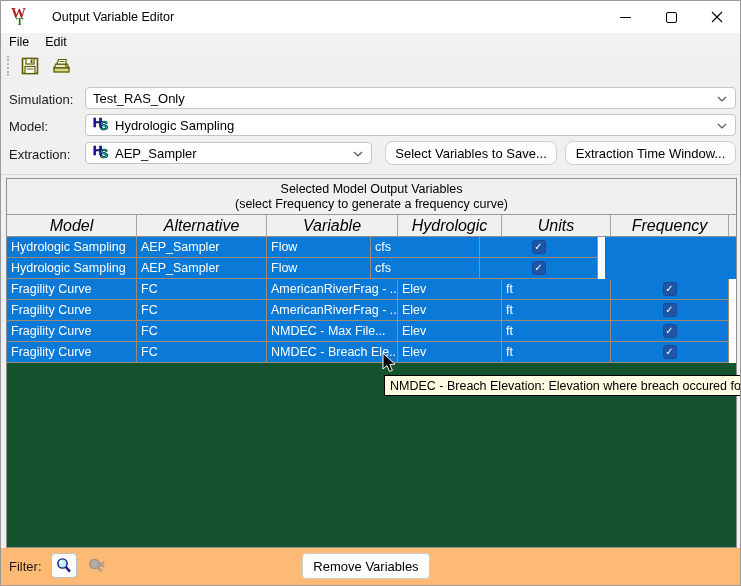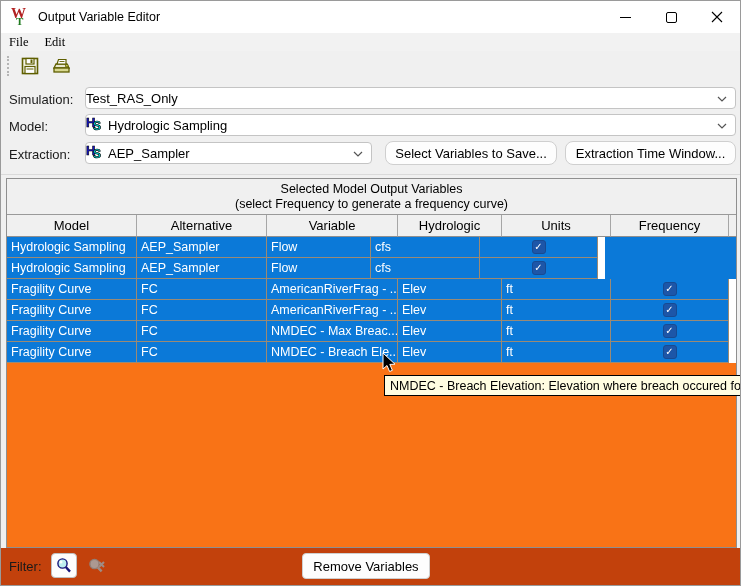--- a/index.html
+++ b/index.html
@@ -10,63 +10,63 @@
     position:relative; width:741px; height:586px; margin:0 auto;
     background:#f0f0f0; border:1px solid #9a9a9a; overflow:hidden;
     color:#1a1a1a;
   }
 
   
   .titlebar { position:absolute; left:0; top:0; width:100%; height:32px; background:#ffffff; display:flex; align-items:center; }
   .app-icon { width:18px; height:20px; margin-left:10px; position:relative; flex:0 0 auto; }
   .app-icon .w { position:absolute; left:0; top:-2px; font-family:"Liberation Serif",serif; font-weight:bold; font-size:15px; color:#b22222; }
   .app-icon .t { position:absolute; left:5px; top:8px; font-family:"Liberation Serif",serif; font-weight:bold; font-size:11px; color:#1f7a1f; }
-  .title-text { font-size:12.5px; margin-left:9px; color:#000; }
+  .title-text { font-size:12.5px; margin-left:23px; color:#000; }
   .win-controls { position:absolute; right:0; top:0; height:32px; display:flex; }
   .win-btn { width:46px; height:32px; display:flex; align-items:center; justify-content:center; }
   .win-btn svg { display:block; }
 
   
   .menubar { position:absolute; left:0; top:32px; width:100%; height:18px; background:#f2f2f2; display:flex; align-items:center; }
-  .menu-item { font-size:12.5px; padding:0 8px; color:#000;font-family:Liberation Serif, serif; }
+  .menu-item { font-size:12.5px; padding:0 8px; color:#000; }
 
   
   .toolbar { position:absolute; left:0; top:50px; width:100%; height:30px; background:#f0f0f0; display:flex; align-items:center; }
   .toolbar-grip { width:3px; height:20px; margin-left:6px; border-left:2px dotted #b5b5b5; }
   .tool-btn { width:22px; height:22px; margin-left:9px; display:flex; align-items:center; justify-content:center; }
 
   
   .form-label { position:absolute; left:8px; font-size:13px; color:#1a1a1a; }
   .combo {
     position:absolute; height:22px; background:#ffffff; border:1px solid #c4c4c4; border-radius:4px;
-    display:flex; align-items:center; font-size:13px; color:#000;
+    display:flex; align-items:center; padding-left:7px; font-size:13px; color:#000;
   }
   .combo .chev { position:absolute; right:8px; top:8px; }
   .hs-icon { position:relative; width:17px; height:15px; margin-right:5px; flex:0 0 auto; }
   .hs-icon .h { position:absolute; left:0; top:-3px; font-weight:bold; font-size:13px; color:#1515cc; -webkit-text-stroke:0.6px #000; }
   .hs-icon .s { position:absolute; left:7px; top:1px; font-weight:bold; font-size:12px; color:#00dede; -webkit-text-stroke:0.7px #000; }
   .push-btn {
     position:absolute; height:24px; background:#fdfdfd; border:1px solid #cfcfcf; border-radius:8px;
     font-size:13px; color:#000; display:flex; align-items:center; justify-content:center;
   }
   .form-sep { position:absolute; left:0; top:173px; width:100%; border-top:1px solid #dadada; }
 
   
   .table-panel {
     position:absolute; left:5px; top:177px; width:731px; height:370px;
-    background:#f97316; border:1px solid #8f8f8f;
+    background:#14532d; border:1px solid #8f8f8f;
   }
   .tbl-title {
     height:36px; background:#f0f0f0; border-bottom:1px solid #9a9a9a;
     text-align:center; font-size:12.5px; color:#000; padding-top:3px; line-height:15px;
   }
   .tbl-head { display:flex; height:22px; background:#f0f0f0; }
   .th {
     border-right:1px solid #a6a6a6; border-bottom:1px solid #8f8f8f; background:#f0f0f0;
-    font-size:13px; display:flex; align-items:center; justify-content:center; color:#000;
+    font-size:16px; display:flex; align-items:center; justify-content:center; color:#000;font-style:italic;
   }
   .th.filler { border-right:none; }
   .tbl-row { display:flex; height:21px; background:#0b79d8; }
   .td {
     border-right:1px solid #9b8a74; border-bottom:1px solid #9b8a74;
     font-size:12.5px; color:#ffffff; display:flex; align-items:center;
     padding-left:4px; overflow:hidden; white-space:pre;
   }
   .td.center { justify-content:center; padding-left:0; }
   .td.filler { background:#ffffff; border-right:none; border-bottom:none; }
@@ -81,21 +81,21 @@
 
   
   .tooltip {
     position:absolute; left:383px; top:374px; height:21px;
     background:#fffde1; border:1px solid #000; font-size:12.5px; color:#000;
     display:flex; align-items:center; padding:0 5px; white-space:nowrap; z-index:20;
   }
   .cursor { position:absolute; left:380px; top:351px; z-index:30; }
 
   
-  .footer { position:absolute; left:0; top:547px; width:100%; height:39px; background:#c2410c; }
+  .footer { position:absolute; left:0; top:547px; width:100%; height:39px; background:#fdba74; }
   .filter-label { position:absolute; left:8px; top:11px; font-size:13px; color:#1a1a1a; }
   .icon-btn {
     position:absolute; top:5px; width:26px; height:25px; border-radius:4px;
     display:flex; align-items:center; justify-content:center;
   }
   .icon-btn.bordered { background:#fdfdfd; border:1px solid #c0c0c0; }
   .icon-btn.disabled { opacity:0.85; }
   .remove-btn {
     position:absolute; left:301px; top:5px; width:128px; height:26px;
     background:#fdfdfd; border:1px solid #cfcfcf; border-radius:4px;
@@ -240,21 +240,21 @@
       <div class="td c1">FC</div>
       <div class="td c2">AmericanRiverFrag - ...</div>
       <div class="td c3">Elev</div>
       <div class="td c4">ft</div>
       <div class="td c5 center"><div class="checkbox"></div></div>
       <div class="td cf filler"></div>
     </div>
     <div class="tbl-row">
       <div class="td c0">Fragility Curve</div>
       <div class="td c1">FC</div>
-      <div class="td c2">NMDEC - Max Breac...</div>
+      <div class="td c2">NMDEC - Max File...</div>
       <div class="td c3">Elev</div>
       <div class="td c4">ft</div>
       <div class="td c5 center"><div class="checkbox"></div></div>
       <div class="td cf filler"></div>
     </div>
     <div class="tbl-row">
       <div class="td c0">Fragility Curve</div>
       <div class="td c1">FC</div>
       <div class="td c2">NMDEC - Breach Ele...</div>
       <div class="td c3">Elev</div>

